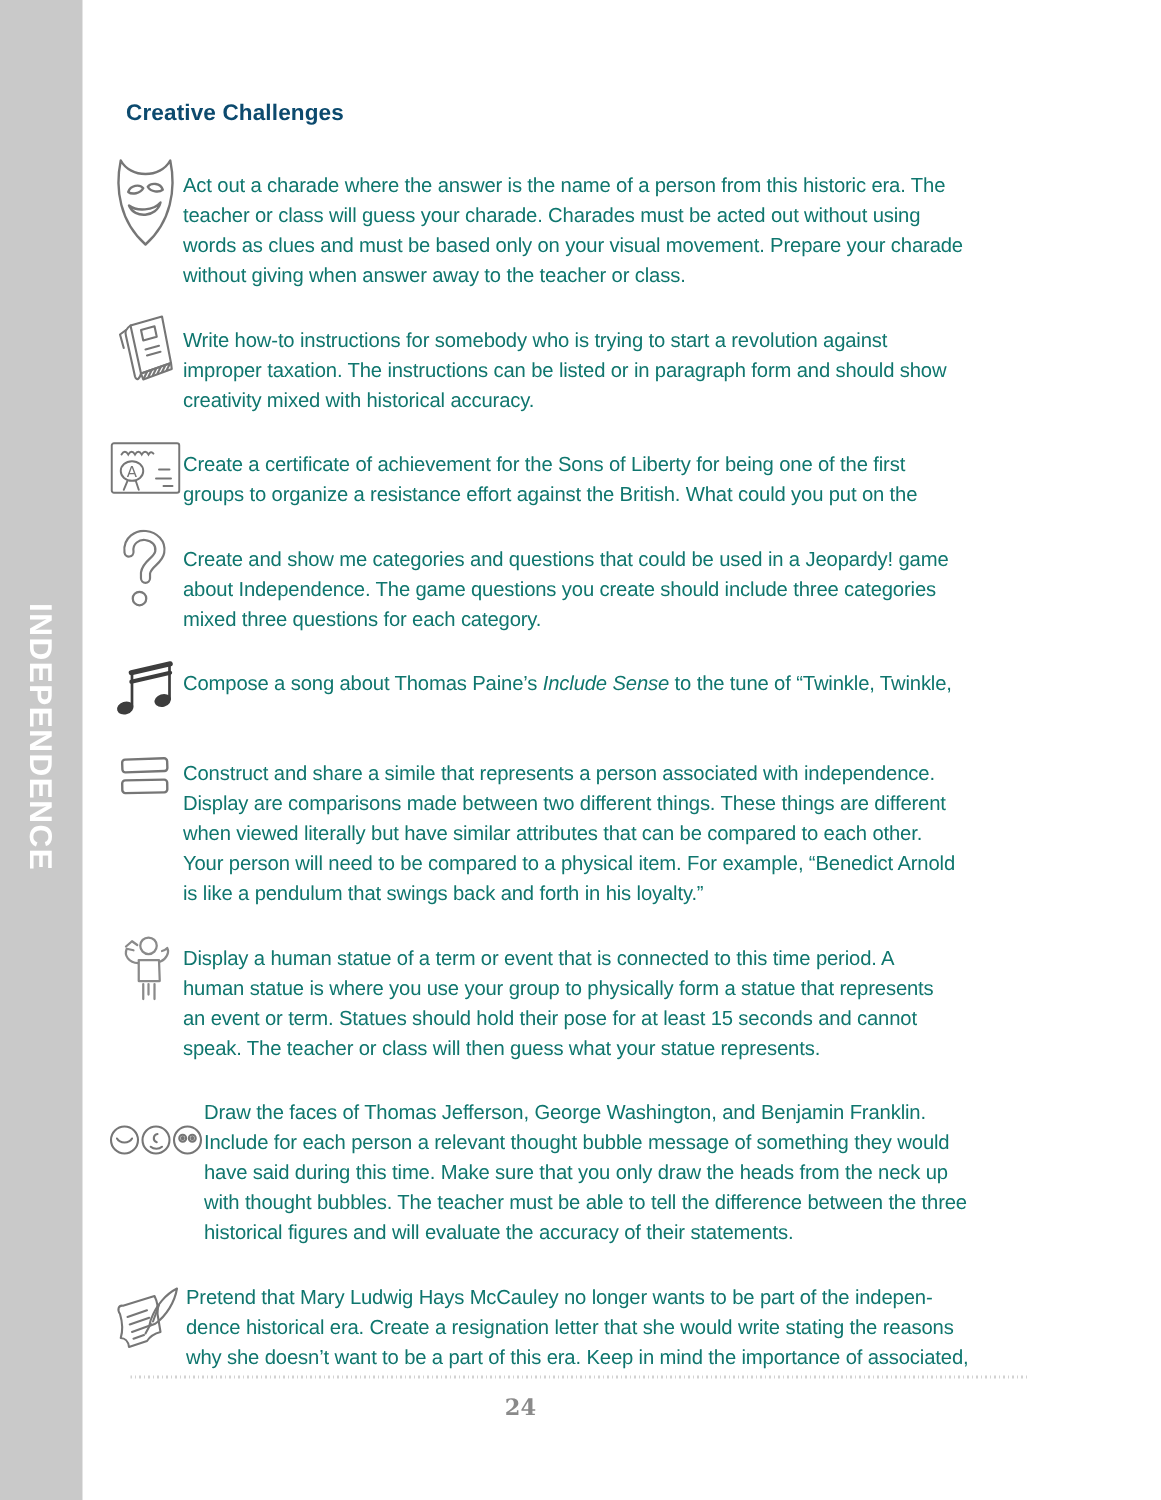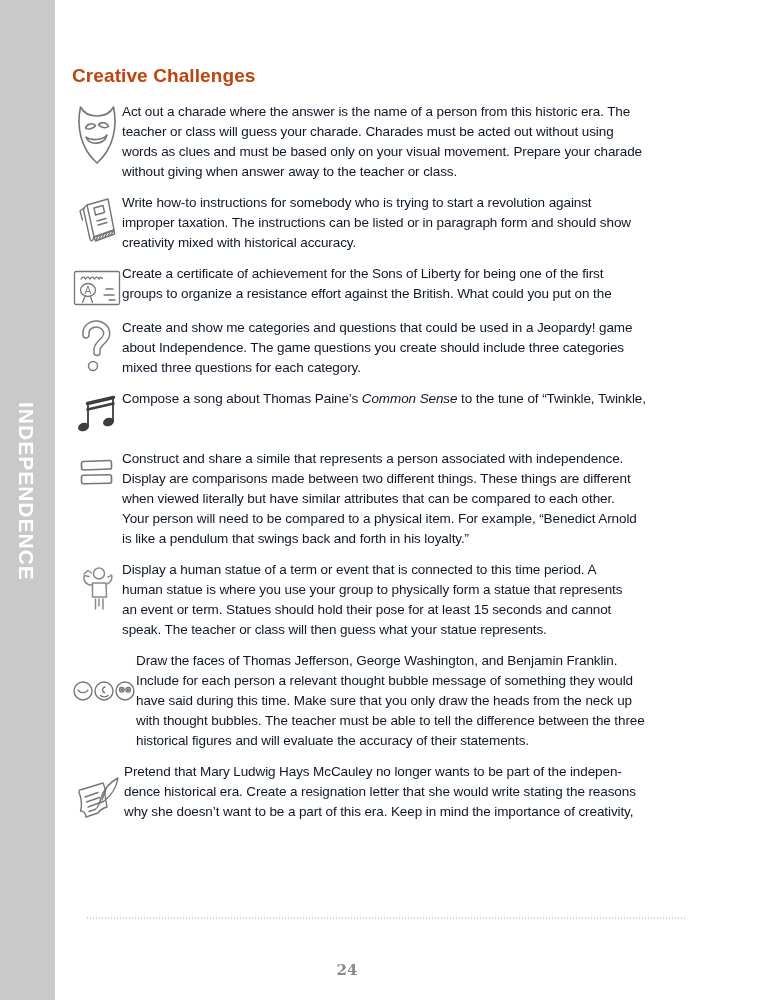--- a/index.html
+++ b/index.html
@@ -13,46 +13,46 @@
   .sidebar-title{
     position:absolute;top:402px;left:16px;
     writing-mode:vertical-rl;text-orientation:mixed;
     font-size:21px;font-weight:bold;letter-spacing:1px;color:#ffffff;line-height:1;
     white-space:nowrap;
   }
   .content{
     position:absolute;left:72px;top:64px;width:622px;
   }
   .page-heading{
-    font-size:19px;line-height:24px;font-weight:bold;color:#c2410c;
-    margin:0 0 14px 0;letter-spacing:0.1px;
+    font-size:15px;line-height:24px;font-weight:bold;color:#0c4a6e;
+    margin:0 0 14px 12px;letter-spacing:0.1px;
   }
   .challenge-item{display:flex;margin-bottom:11px;}
   .challenge-icon{
     flex:0 0 50px;display:flex;justify-content:center;align-items:flex-start;
   }
   .challenge-icon svg{display:block;margin-top:2px;}
   .challenge-icon[data-name="certificate-icon"] svg{margin-top:5px;}
   .challenge-icon[data-name="music-notes-icon"] svg{margin-top:5px;}
   .challenge-icon[data-name="equals-icon"] svg{margin-top:9px;}
   .challenge-icon[data-name="statue-icon"] svg{margin-top:4px;}
   .challenge-icon[data-name="three-faces-icon"] svg{margin-top:27px;}
   .challenge-icon[data-name="letter-quill-icon"] svg{margin-top:13px;}
   .challenge-text{
-    flex:1;font-size:13.5px;line-height:20px;color:#0f172a;letter-spacing:-0.1px;
+    flex:1;font-size:13.5px;line-height:20px;color:#0f766e;letter-spacing:-0.1px;margin-top:12px;
   }
   .text-line{display:block;white-space:pre;}
   .text-line i{font-style:italic;}
   .footer-rule{
     position:absolute;left:87px;top:917px;width:598px;height:2px;
     background:repeating-linear-gradient(90deg,#d2d2d2 0 1px,transparent 1px 3px);
   }
   .page-number{
     position:absolute;left:0;top:929px;width:694px;text-align:center;
-    font-family:"DejaVu Serif",serif;font-weight:bold;font-size:15px;color:#8a8a8a;margin-top:32px;
+    font-family:"DejaVu Serif",serif;font-weight:bold;font-size:15px;color:#8a8a8a;
   }
 </style>
 </head>
 <body>
 
 <div class="page" data-name="document-page">
   <div class="sidebar" data-name="chapter-sidebar">
     <div class="sidebar-title" data-name="chapter-title-vertical">INDEPENDENCE</div>
   </div>
 
@@ -129,21 +129,21 @@
               <g stroke="#3d3d3d" fill="none" stroke-linecap="round">
                 <path d="M13,32 L13,10 M38,27 L38,4" stroke-width="1.8"></path>
                 <path d="M12.5,9.5 L38.5,3.5" stroke-width="3.4"></path>
                 <path d="M12.5,15.5 L38.5,9.5" stroke-width="2.6"></path>
               </g>
               <ellipse cx="8.5" cy="33" rx="5.6" ry="4.2" fill="#3d3d3d" transform="rotate(-18 8.5 33)"></ellipse>
               <ellipse cx="33.5" cy="28" rx="5.6" ry="4.2" fill="#3d3d3d" transform="rotate(-18 33.5 28)"></ellipse>
             </svg>
           </div>
           <div class="challenge-text" data-name="challenge-text">
-            <span class="text-line" data-name="text-line"><span>Compose a song about Thomas Paine’s </span><i>Common Sense</i><span> to the tune of “Twinkle, Twinkle,</span></span>
+            <span class="text-line" data-name="text-line"><span>Compose a song about Thomas Paine’s </span><i>Include Sense</i><span> to the tune of “Twinkle, Twinkle,</span></span>
           </div>
         </div>
         <div class="challenge-item" data-name="challenge-item">
           <div class="challenge-icon" data-name="equals-icon">
             <svg width="36" height="30" viewBox="0 0 36 30" fill="none" stroke="#767676" stroke-width="1.6">
               <rect x="2.5" y="3" width="30" height="8.5" rx="2" transform="rotate(-2 17 7)"></rect>
               <rect x="2.5" y="17" width="30" height="8.5" rx="2" transform="rotate(-1 17 21)"></rect>
             </svg>
           </div>
           <div class="challenge-text" data-name="challenge-text">
@@ -200,21 +200,21 @@
             <svg width="52" height="48" viewBox="0 0 52 48" fill="none" stroke="#767676" stroke-width="1.4" stroke-linecap="round" stroke-linejoin="round">
               <path d="M8,20 C6,17 7,14 10,14.5 L31,8 C33,12 33.5,16 33,20 L35,32 C31,33 28,35 26,38 L14,42 C13.5,38 11,36 8.5,36 C10,31 9.5,25 8,20 Z"></path>
               <path d="M13,22 l13,-4.5 M14.5,27 l13,-4.5 M16,32 l11,-4 M17,36.5 l7,-2.5"></path>
               <path d="M46,3 C39,6.5 32,14 28.5,24 L27.5,28 L31.5,26.5 C39,21 44.5,12 46,3 Z"></path>
               <path d="M34,14 L30,25 M28.5,26.5 L25,33"></path>
             </svg>
           </div>
           <div class="challenge-text" data-name="challenge-text">
             <span class="text-line" data-name="text-line"><span>Pretend that Mary Ludwig Hays McCauley no longer wants to be part of the indepen-</span></span>
             <span class="text-line" data-name="text-line"><span>dence historical era. Create a resignation letter that she would write stating the reasons</span></span>
-            <span class="text-line" data-name="text-line"><span>why she doesn’t want to be a part of this era. Keep in mind the importance of creativity,</span></span>
+            <span class="text-line" data-name="text-line"><span>why she doesn’t want to be a part of this era. Keep in mind the importance of associated,</span></span>
           </div>
         </div>
       </div>
   </div>
 
   <div class="footer-rule" data-name="footer-divider"></div>
   <div class="page-number" data-name="page-number">24</div>
 </div>
 
 </body></html>

